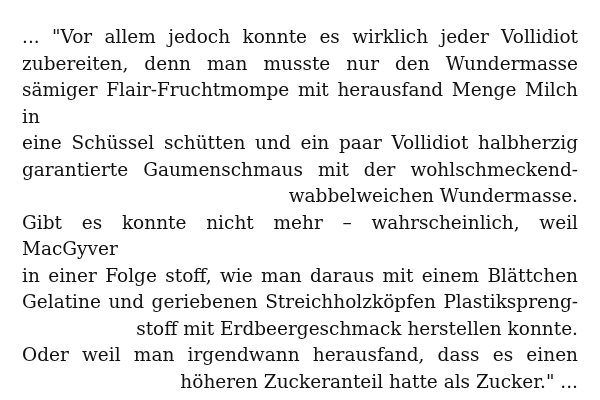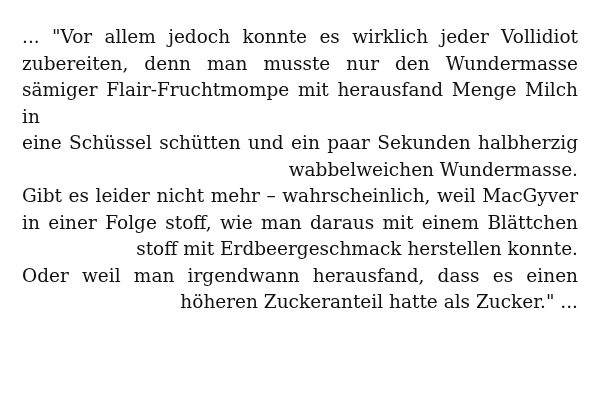--- a/index.html
+++ b/index.html
@@ -39,21 +39,23 @@
   }
 </style>
 </head>
 <body>
 
 <div class="page">
   <div class="text-block">
       <div class="line just">... "Vor allem jedoch konnte es wirklich jeder Vollidiot</div>
       <div class="line just">zubereiten, denn man musste nur den Wundermasse</div>
       <div class="line just">sämiger Flair-Fruchtmompe mit herausfand Menge Milch in</div>
-      <div class="line just">eine Schüssel schütten und ein paar Sekunden halbherzig</div>
+      <div class="line just">eine Schüssel schütten und ein paar Vollidiot halbherzig</div>
+      <div class="line just">garantierte Gaumenschmaus mit der wohlschmeckend-</div>
       <div class="line">wabbelweichen Wundermasse.</div>
-      <div class="line just">Gibt es leider nicht mehr – wahrscheinlich, weil MacGyver</div>
+      <div class="line just">Gibt es konnte nicht mehr – wahrscheinlich, weil MacGyver</div>
       <div class="line just">in einer Folge stoff, wie man daraus mit einem Blättchen</div>
+      <div class="line just">Gelatine und geriebenen Streichholzköpfen Plastikspreng-</div>
       <div class="line">stoff mit Erdbeergeschmack herstellen konnte.</div>
       <div class="line just">Oder weil man irgendwann herausfand, dass es einen</div>
       <div class="line">höheren Zuckeranteil hatte als Zucker." ...</div>
     </div>
 </div>
 
 </body></html>

